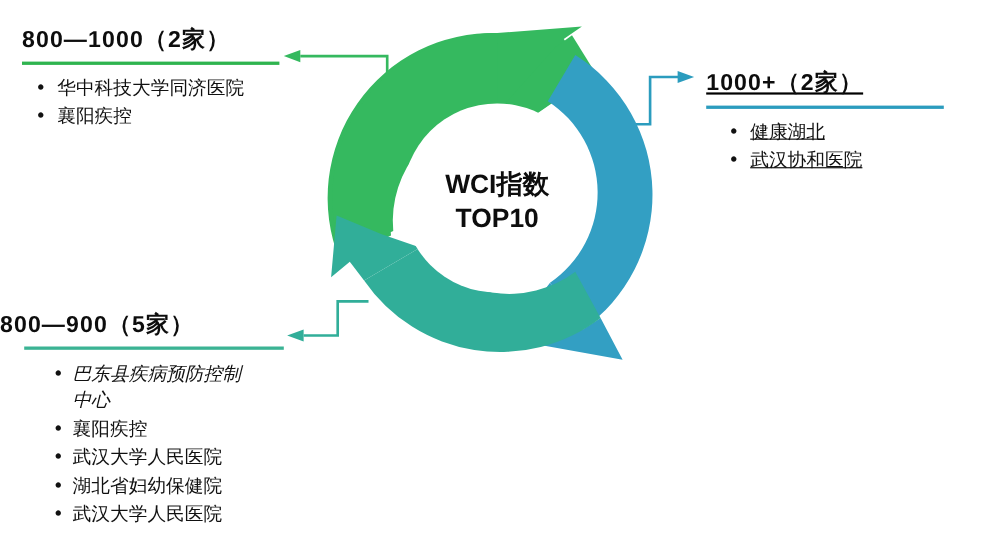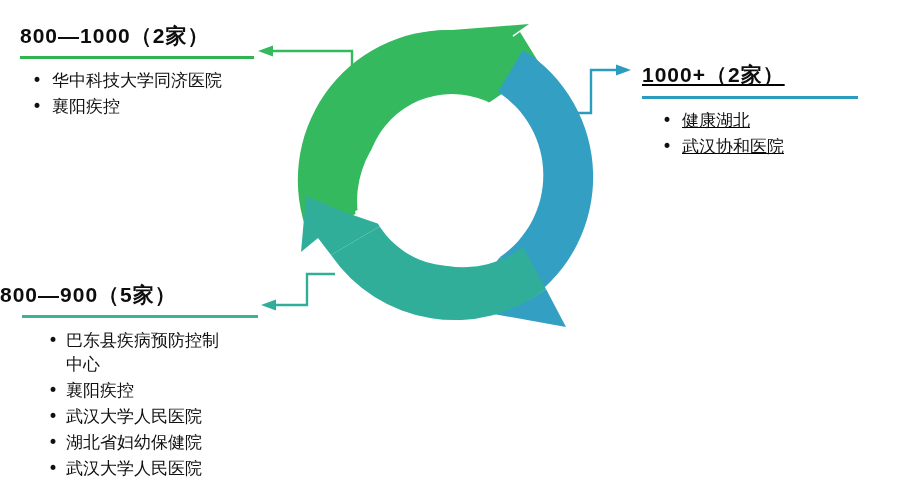--- a/index.html
+++ b/index.html
@@ -59,21 +59,21 @@
   #panel-b .rule{margin:7px 0 0 6px;width:216px;background:#2b9cbe;}
   #panel-b .list{margin-top:9px;margin-left:24px;}
 
   
   #panel-c{left:0px;top:281px;width:272px;}
   #panel-c .panel-head{}
   #panel-c .rule{margin:6px 0 0 22px;width:236px;background:#3bb394;}
   #panel-c .list{margin-top:10px;margin-left:46px;}
   #panel-c .list li{padding-left:20px;}
 
-  .wrapnarrow{max-width:160px;}
+  .wrapnarrow{max-width:160px;font-style:italic;}
 </style>
 </head>
 <body>
 
 <div id="stage">
 
   <svg id="diagram" viewBox="0 0 905 504">
 
     <g>
       <path d="M 352 110 L 352 51 L 273 51" fill="none" stroke="#35b95f" stroke-width="2.4"></path>
@@ -122,20 +122,26 @@
     <path fill="#31ae99" d="M 331 255
          A 150 150 0 0 0 546 289
          L 523 247
          A 99 99 0 0 1 382 225
          Z"></path>
     <path fill="#31ae99" d="M 382 225 L 331 255 L 318 238 L 301 252 L 306 196 L 347 213 Z"></path>
 
     <circle cx="452" cy="180" r="86" fill="#ffffff"></circle>
   </svg>
 
+  <div style="position:absolute;left:373px;top:152px;width:158px;text-align:center;
+              font-weight:bold;font-size:24px;line-height:31px;color:#0d0d0d;
+              text-shadow:1.4px 1.4px 0 #ffffff,-1.4px -1.4px 0 #ffffff,1.4px -1.4px 0 #ffffff,-1.4px 1.4px 0 #ffffff;">
+    <div>WCI指数</div>
+    <div>TOP10</div>
+  </div>
 
   <div class="panel" id="panel-a">
     <div class="panel-head">800—1000（2家）</div>
     <hr class="rule">
     <ul class="list">
       <li>
         <span class="bullet">•</span>
         <span>华中科技大学同济医院</span>
       </li>
       <li>

